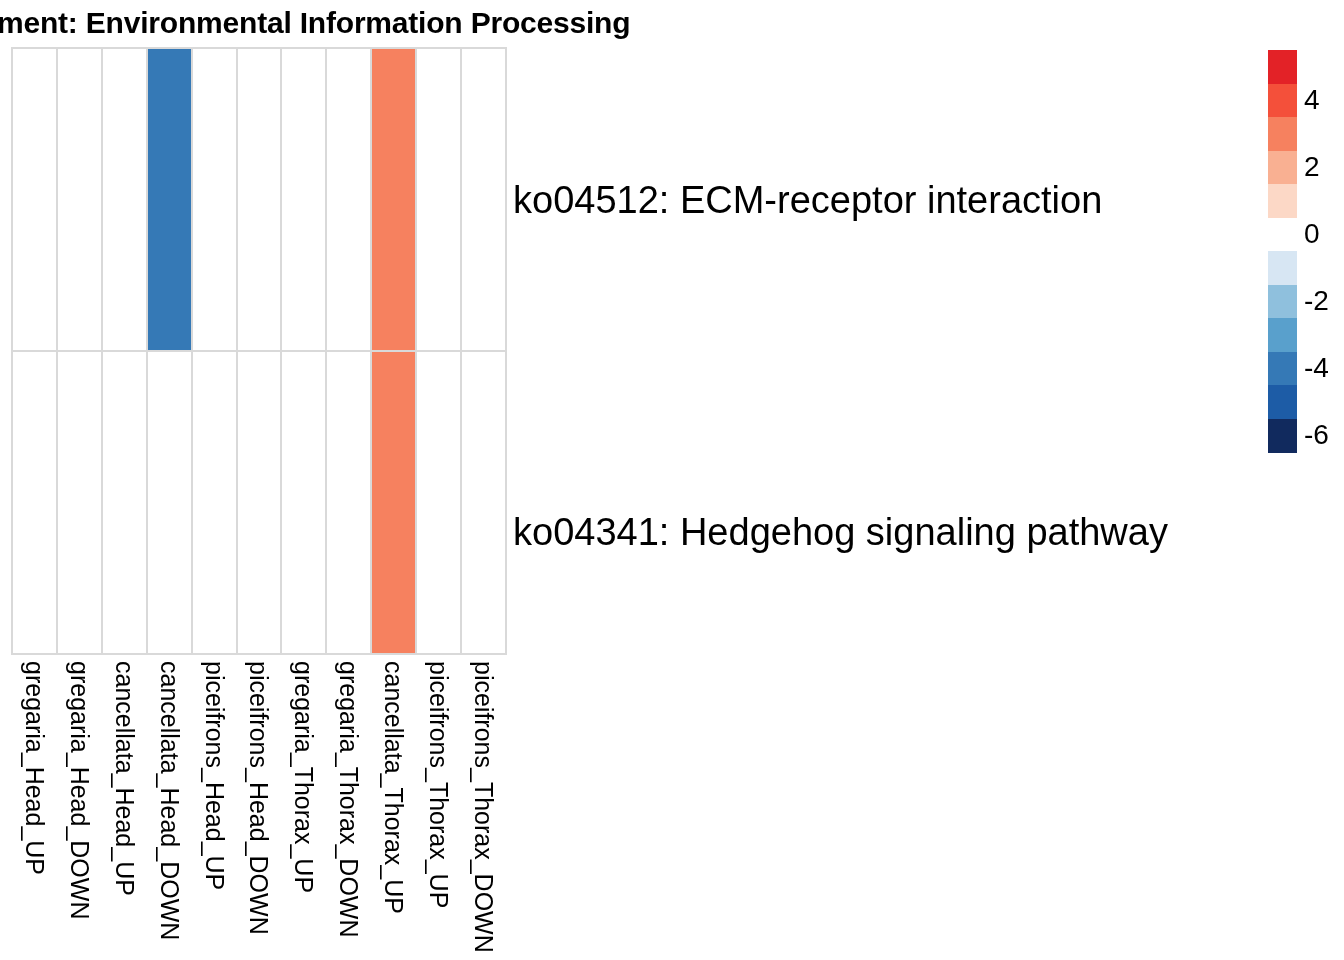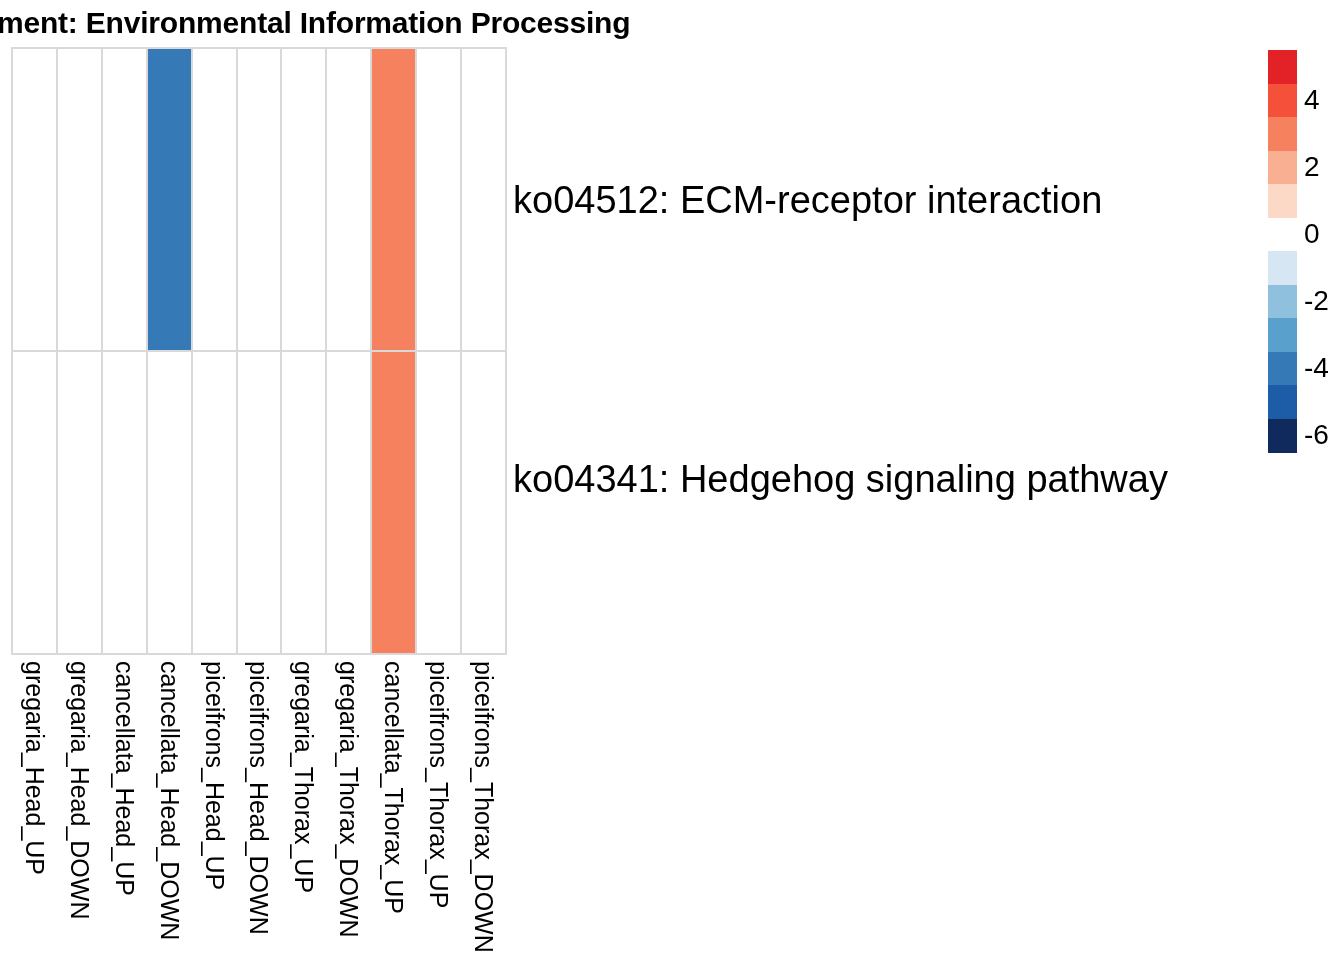--- a/index.html
+++ b/index.html
@@ -84,21 +84,21 @@
     <div class="cell" style="background: rgb(255, 255, 255);"></div>
     <div class="cell" style="background: rgb(255, 255, 255);"></div>
     <div class="cell" style="background: rgb(255, 255, 255);"></div>
     <div class="cell" style="background: rgb(246, 129, 95);"></div>
     <div class="cell" style="background: rgb(255, 255, 255);"></div>
     <div class="cell" style="background: rgb(255, 255, 255);"></div>
   </div>
 
 <div id="row-labels">
     <div class="row-label" style="top: 199.5px;">ko04512: ECM-receptor interaction</div>
-    <div class="row-label" style="top: 479px;">ko04341: Hedgehog signaling pathway</div>
+    <div class="row-label" style="top: 532px;">ko04341: Hedgehog signaling pathway</div>
   </div>
 <div id="col-labels">
     <div class="col-label" style="left: 34.4531px;">gregaria_Head_UP</div>
     <div class="col-label" style="left: 79.3594px;">gregaria_Head_DOWN</div>
     <div class="col-label" style="left: 124.266px;">cancellata_Head_UP</div>
     <div class="col-label" style="left: 169.172px;">cancellata_Head_DOWN</div>
     <div class="col-label" style="left: 214.078px;">piceifrons_Head_UP</div>
     <div class="col-label" style="left: 258.992px;">piceifrons_Head_DOWN</div>
     <div class="col-label" style="left: 303.906px;">gregaria_Thorax_UP</div>
     <div class="col-label" style="left: 348.812px;">gregaria_Thorax_DOWN</div>

